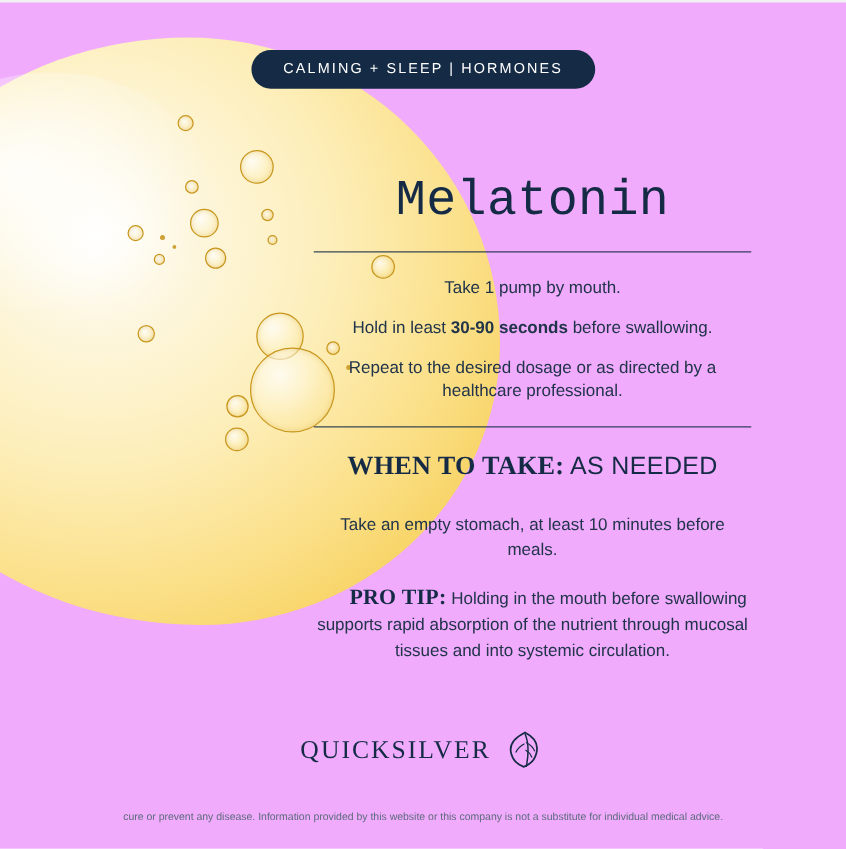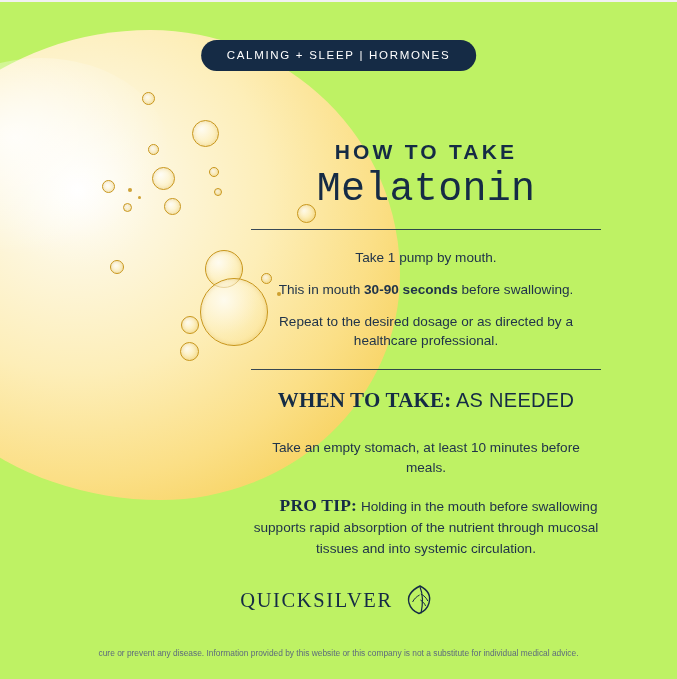--- a/index.html
+++ b/index.html
@@ -14,21 +14,21 @@
     color: #1b2a3d;
     overflow: hidden;
     position: relative;
   }
 
   .page {
     position: relative;
     width: 677px;
     height: 679px;
     overflow: hidden;
-    background: #bef264;
+    background: #f0abfc;
   }
 
   
   .blob-wrap {
     position: absolute;
     left: -120px;
     top: 30px;
     width: 520px;
     height: 470px;
     pointer-events: none;
@@ -242,31 +242,30 @@
     <div class="bubble" style="left:320px; top:248px; width:66px; height:66px;"></div>
     <div class="bubble thin" style="left:381px; top:243px; width:9px; height:9px;"></div>
     <div class="bubble dot" style="left:397px; top:262px; width:4px; height:4px;"></div>
     <div class="bubble" style="left:301px; top:286px; width:16px; height:16px;"></div>
     <div class="bubble" style="left:300px; top:312px; width:17px; height:17px;"></div>
   </div>
 
   <div class="pill">CALMING + SLEEP  |  HORMONES</div>
 
   <div class="content">
-    <div class="how-to">HOW TO TAKE</div>
     <div class="product">Melatonin</div>
 
     <div class="rule"></div>
 
     <div class="instructions">
       <p>
         <span>Take 1 pump by mouth.</span>
       </p>
       <p>
-        <span>This in mouth </span><b>30-90 seconds</b><span> before swallowing.</span>
+        <span>Hold in least </span><b>30-90 seconds</b><span> before swallowing.</span>
       </p>
       <p>
         <span>Repeat to the desired dosage or as directed by a healthcare professional.</span>
       </p>
     </div>
 
     <div class="rule"></div>
 
     <div class="when-line">
       <span class="when-label">WHEN TO TAKE:</span>

